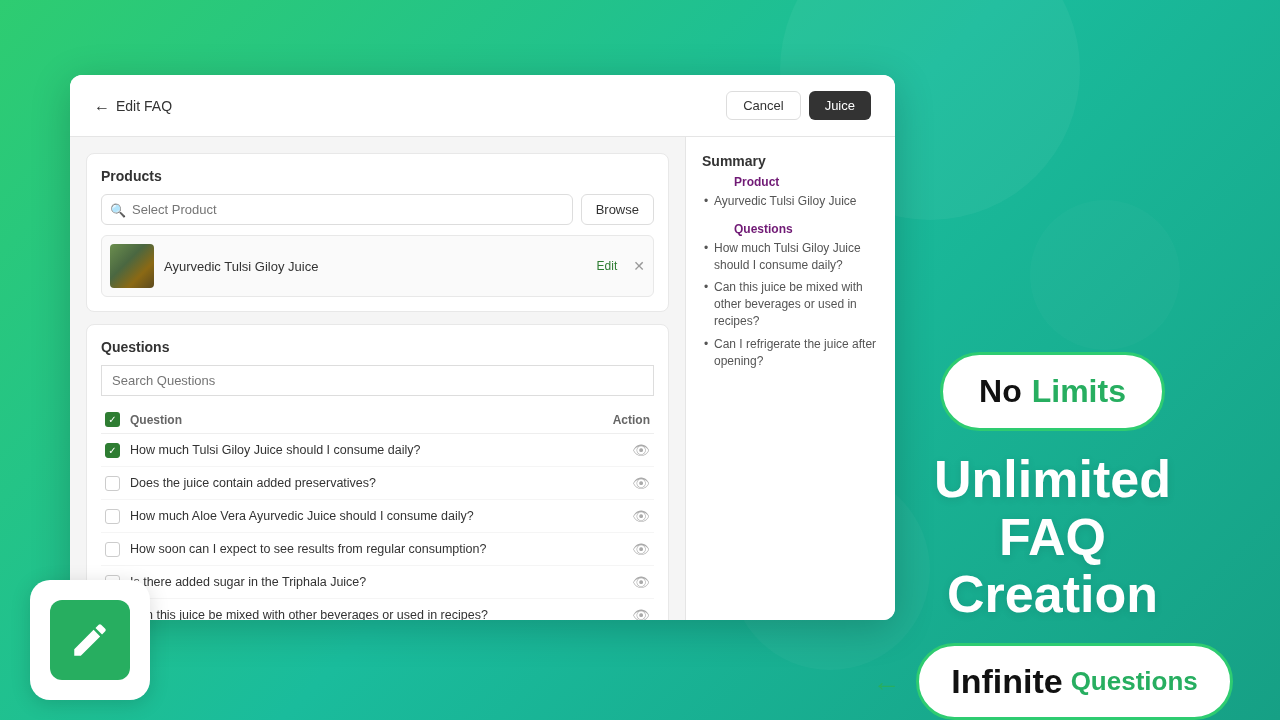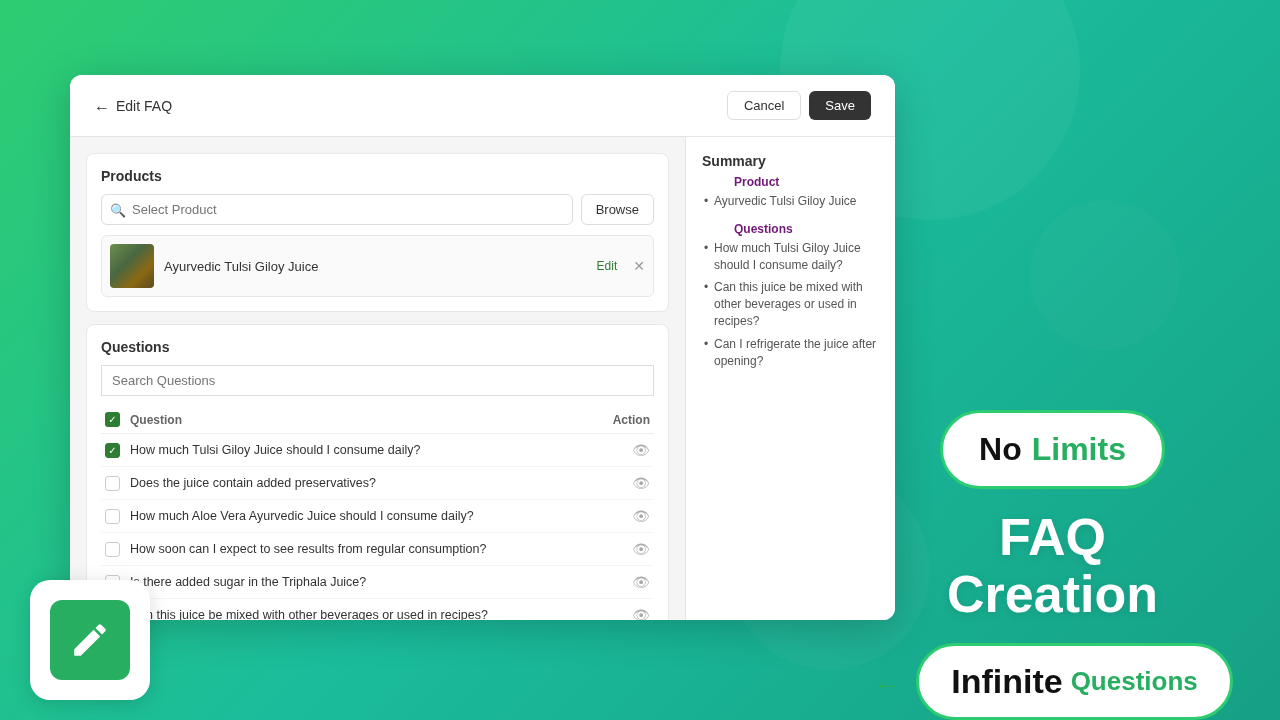--- a/index.html
+++ b/index.html
@@ -427,21 +427,21 @@
 
 <div class="main-container">
 
   <div class="header">
     <div class="back-link">
       <span class="back-arrow">←</span>
       <span>Edit FAQ</span>
     </div>
     <div class="header-actions">
       <button class="btn-cancel">Cancel</button>
-      <button class="btn-save">Save</button>
+      <button class="btn-save">Juice</button>
     </div>
   </div>
 
   <div class="content-area">
 
     <div class="left-panel">
 
       <div class="products-section">
         <div class="section-title">Products</div>
         <div class="product-search-row">
@@ -532,20 +532,21 @@
 </div>
 
 <div class="promo-area">
 
   <div class="no-limits-badge">
     <span class="badge-text-black">No</span>
     <span class="badge-text-green">Limits</span>
   </div>
 
   <div class="unlimited-text">
+    <div>Unlimited</div>
     <div>FAQ</div>
     <div>Creation</div>
   </div>
 
   <div class="infinite-row">
     <span class="arrow-left">←</span>
     <div class="infinite-badge">
       <span class="infinite-black">Infinite</span>
       <span class="infinite-green">Questions</span>
     </div>

